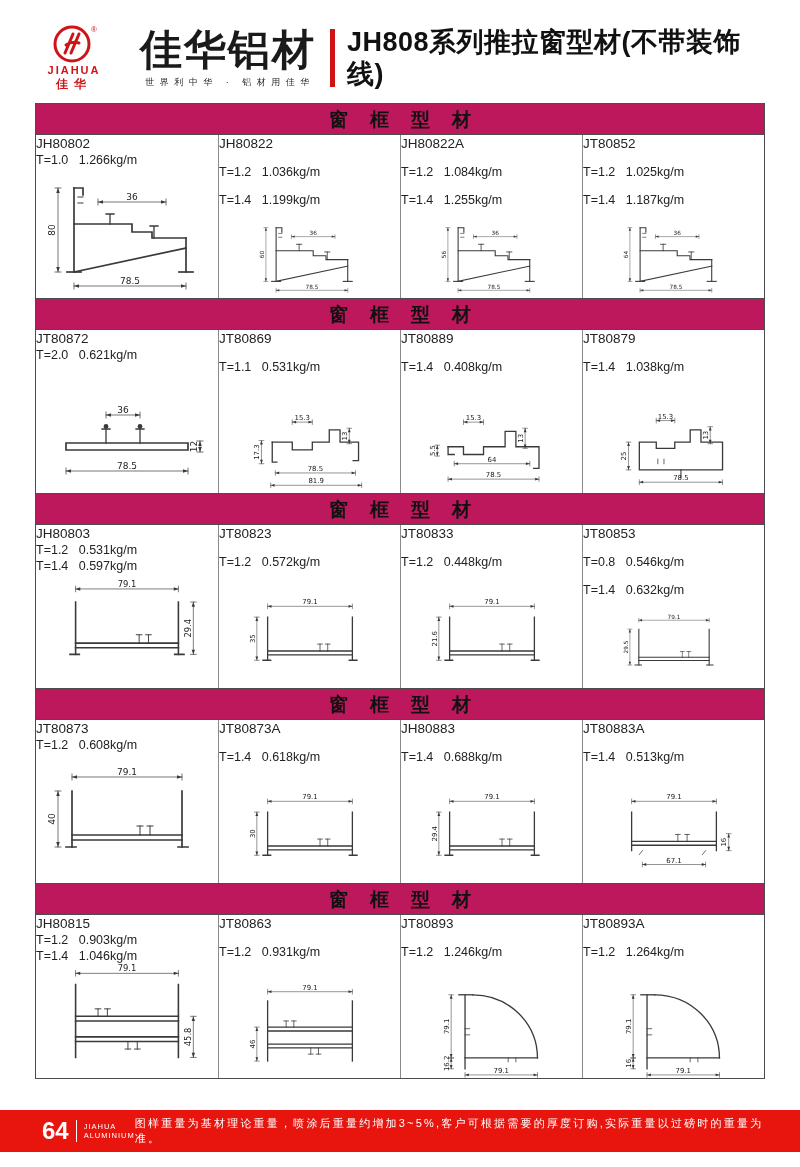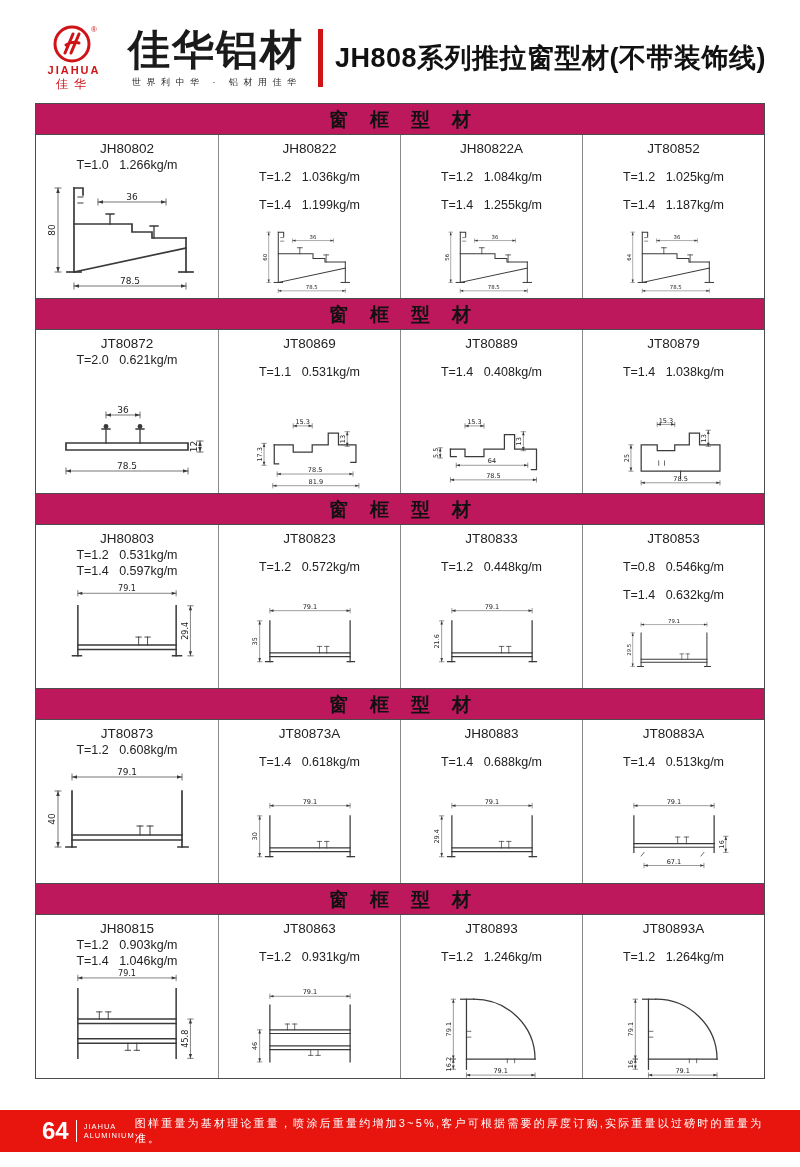--- a/index.html
+++ b/index.html
@@ -4,36 +4,36 @@
 <style>
   * { margin:0; padding:0; box-sizing:border-box; }
   body { background:#fff; font-family:"Liberation Sans","DejaVu Sans",sans-serif; }
   .page { position:relative; width:800px; height:1167px; background:#fff; overflow:hidden; }
 
   
   .masthead { position:absolute; top:22px; left:26px; right:30px; height:72px; display:flex; align-items:center; }
   .logo-block { width:96px; text-align:center; color:#cf1418; }
   .logo-emblem { display:block; margin:0 auto; }
   .logo-en { font-size:11px; font-weight:bold; letter-spacing:2px; color:#cf1418; }
-  .logo-cn { font-size:12px; font-weight:normal; letter-spacing:6px; color:#cf1418; }
-  .brand-block { margin-left:6px; }
+  .logo-cn { font-size:12px; font-weight:bold; letter-spacing:6px; color:#cf1418; }
+  .brand-block { margin-left:18px;text-align:center; }
   .brand-name { font-size:42px; font-weight:bold; color:#1a1a1a; letter-spacing:2px; line-height:46px; font-family:"Liberation Sans",sans-serif; }
   .brand-tagline { font-size:9px; color:#2a2a2a; letter-spacing:5.5px; margin-top:3px; padding-left:4px; }
   .red-divider { width:5px; height:58px; background:#cf1418; margin:0 12px 0 14px; }
   .title-block { flex:1; }
   .page-title { font-size:27px; font-weight:bold; color:#111; letter-spacing:0.5px; line-height:32px; }
   .page-subtitle { font-size:12.5px; color:#222; margin-top:4px; word-spacing:4px; }
 
   
   .catalog { position:absolute; left:35px; top:103px; width:730px; border:1px solid #4c4c4c; }
   .section-header { height:31px; line-height:31px; background:#be185d; border-bottom:1px solid #4c4c4c;
                     text-align:center; font-size:19px; font-weight:bold; color:#111; letter-spacing:22px; text-indent:22px; }
   .section:not(:last-child) .cells { border-bottom:1px solid #4c4c4c; }
   .cells { display:grid; grid-template-columns:repeat(4,1fr); }
-  .cell { height:163px; padding-top:5px; display:flex; flex-direction:column; align-items:center; overflow:hidden; }
+  .cell { height:163px; display:flex; flex-direction:column; overflow:hidden; }
   .cell + .cell { border-left:1px solid #8a8a8a;gap:12px; }
   .code { font-size:13.5px; color:#222; line-height:17px; }
   .wline { font-size:12.5px; color:#222; line-height:16px; white-space:pre; }
   .draw { margin-top:auto; display:block; }
 
   
   .footer-bar { position:absolute; left:0; top:1110px; width:800px; height:42px; background:#e8150f; color:#fff;
                 display:flex; align-items:center; }
   .page-num { font-size:24px; font-weight:bold; margin-left:42px; line-height:42px; }
   .foot-sep { width:1px; height:22px; background:#fff; margin:0 7px; }

